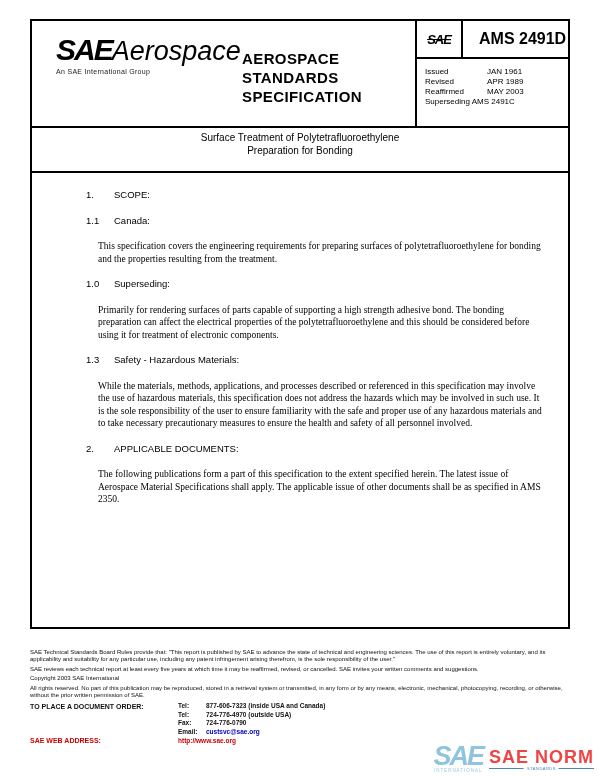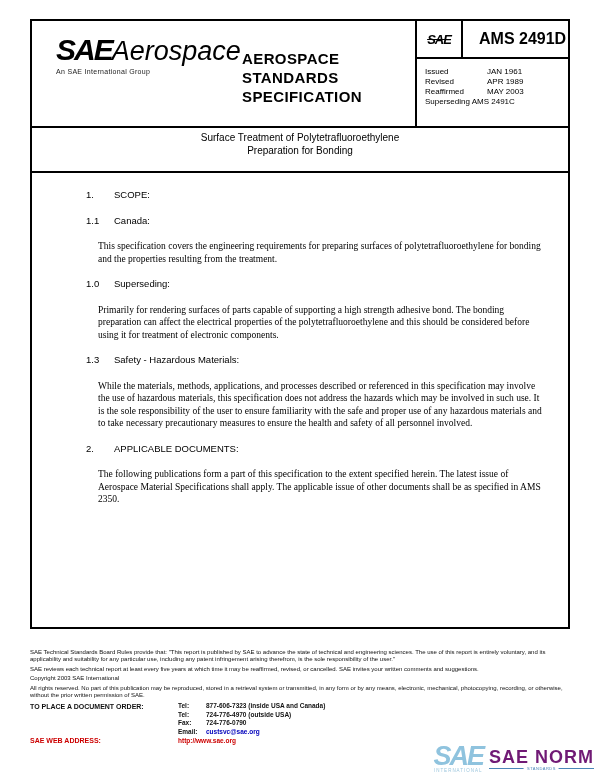--- a/index.html
+++ b/index.html
@@ -60,21 +60,21 @@
   .email-value { color:#0000bb; }
   .web-row { display:flex; margin-top:1px; }
   .web-label { width:148px; font-weight:bold; font-size:7px; color:#cc0000; }
   .web-url { font-size:6.5px; font-weight:bold; color:#cc0000; }
   
   .watermark { position:absolute; right:6px; bottom:3px; display:flex; align-items:center; }
   .wm-sae-col { text-align:center; margin-right:6px; }
   .wm-sae { color:#8fc3de; font-size:27px; font-weight:900; font-style:italic; letter-spacing:-2px; line-height:24px; }
   .wm-sub { color:#9cc6dd; font-size:4.5px; letter-spacing:1px; }
   .wm-name-col { text-align:center; }
-  .wm-name { color:#701a75; font-weight:900; font-size:18px; letter-spacing:1px; line-height:17px; font-stretch:condensed; }
+  .wm-name { color:#ef4444; font-weight:900; font-size:18px; letter-spacing:1px; line-height:17px; font-stretch:condensed; }
   .wm-line { border-top:1px solid #4a86b8; margin-top:2px; position:relative; }
   .wm-line span { position:absolute; top:-3px; left:50%; transform:translateX(-50%); background:#fff; padding:0 3px; color:#4a86b8; font-size:4px; letter-spacing:0.5px; }
 </style>
 </head>
 <body>
 
 <div class="page">
 
   <div class="doc-box">
 

